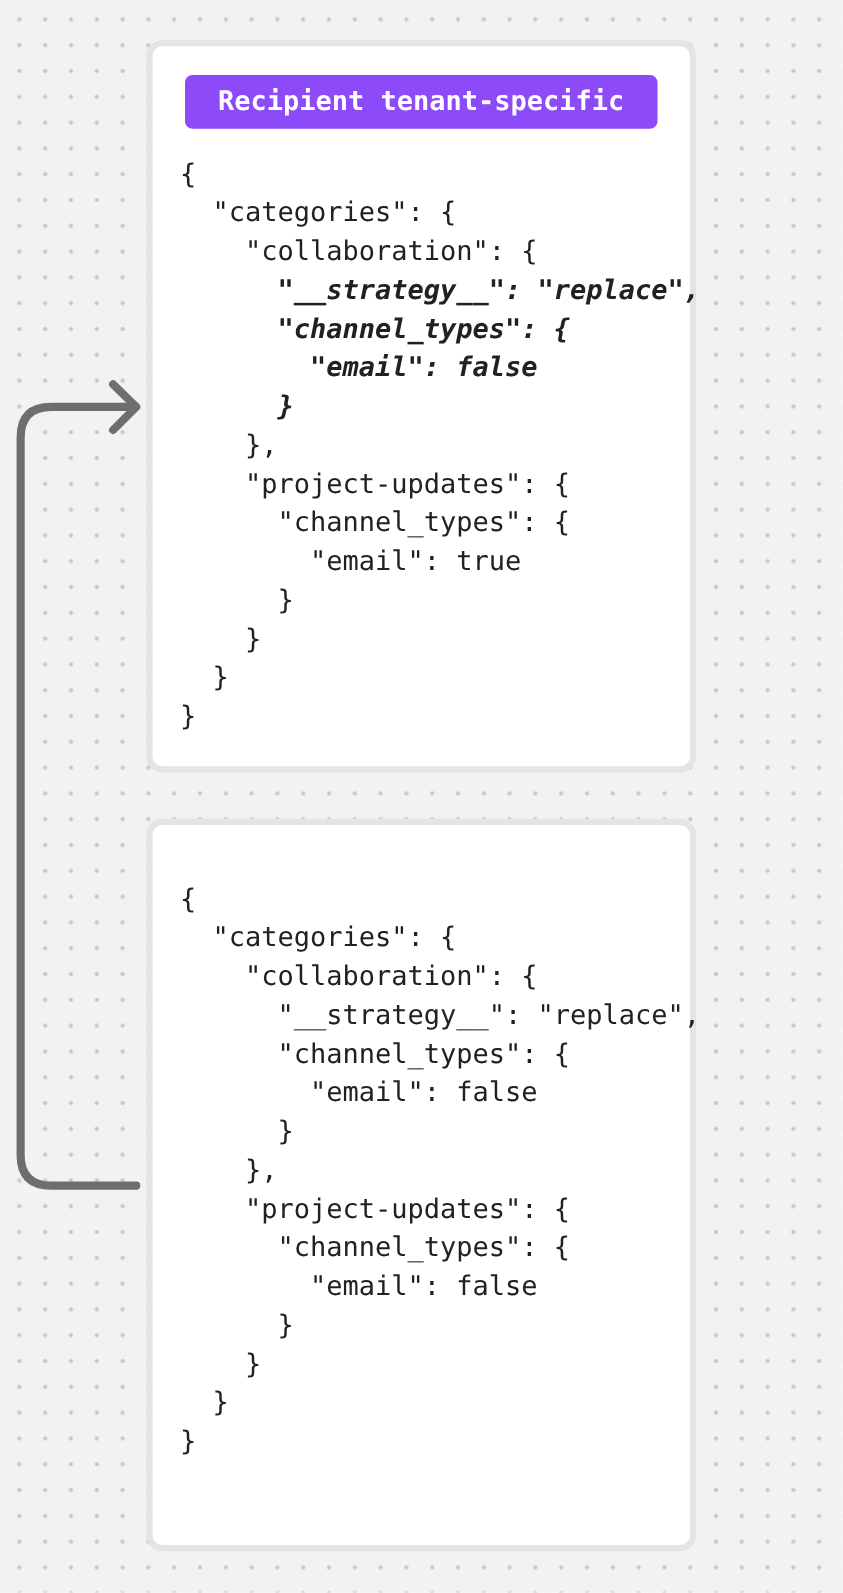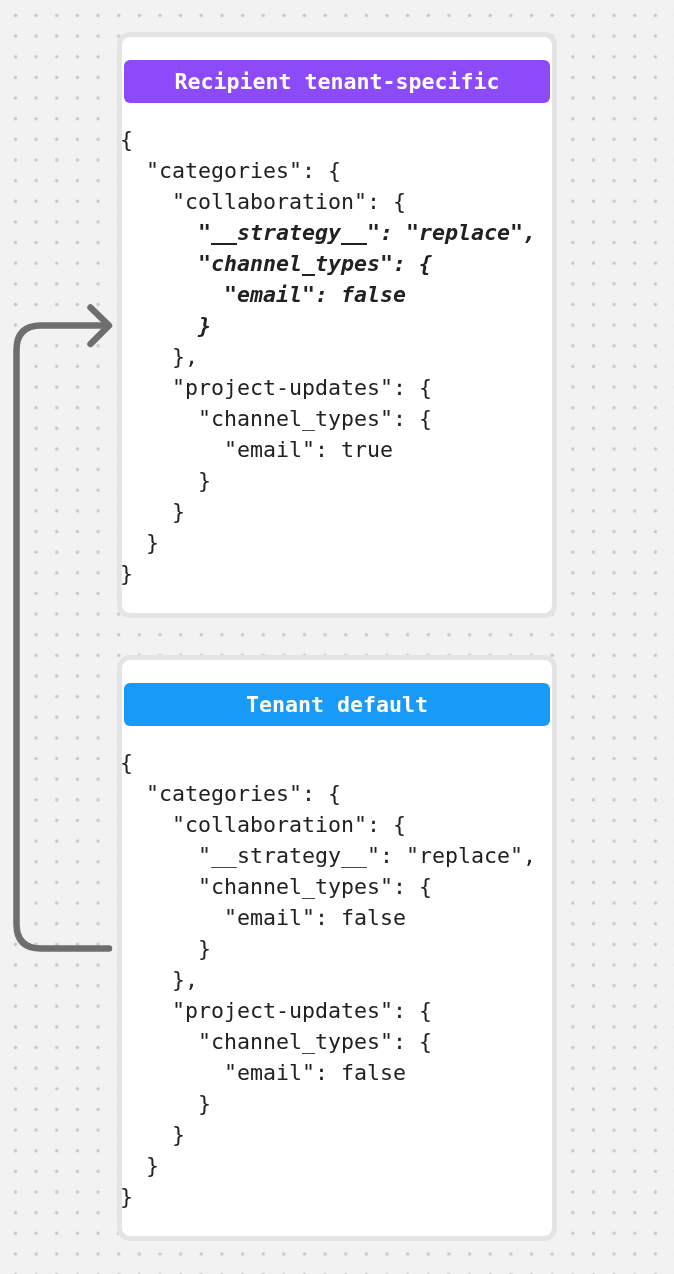--- a/index.html
+++ b/index.html
@@ -24,21 +24,21 @@
   }
   .card {
     position: absolute;
     left: 117px;
     width: 440px;
     height: 586px;
     box-sizing: border-box;
     background: #ffffff;
     border: 5px solid #e4e4e6;
     border-radius: 13px;
-    padding: 23px 2px;
+    padding: 23px 26px;
   }
   .card-top { top: 32px; }
   .card-bottom { top: 655px; }
   .badge {
     height: 43px;
     border-radius: 6px;
     display: flex;
     align-items: center;
     justify-content: center;
     color: #ffffff;
@@ -91,21 +91,20 @@
         <div class="code-line">      "channel_types": {</div>
         <div class="code-line">        "email": true</div>
         <div class="code-line">      }</div>
         <div class="code-line">    }</div>
         <div class="code-line">  }</div>
         <div class="code-line">}</div>
       </div>
   </div>
 
   <div class="card card-bottom">
-    <div class="badge" style="background: rgb(24, 154, 248);">Tenant default</div>
     <div class="code">
         <div class="code-line">{</div>
         <div class="code-line">  "categories": {</div>
         <div class="code-line">    "collaboration": {</div>
         <div class="code-line">      "__strategy__": "replace",</div>
         <div class="code-line">      "channel_types": {</div>
         <div class="code-line">        "email": false</div>
         <div class="code-line">      }</div>
         <div class="code-line">    },</div>
         <div class="code-line">    "project-updates": {</div>

